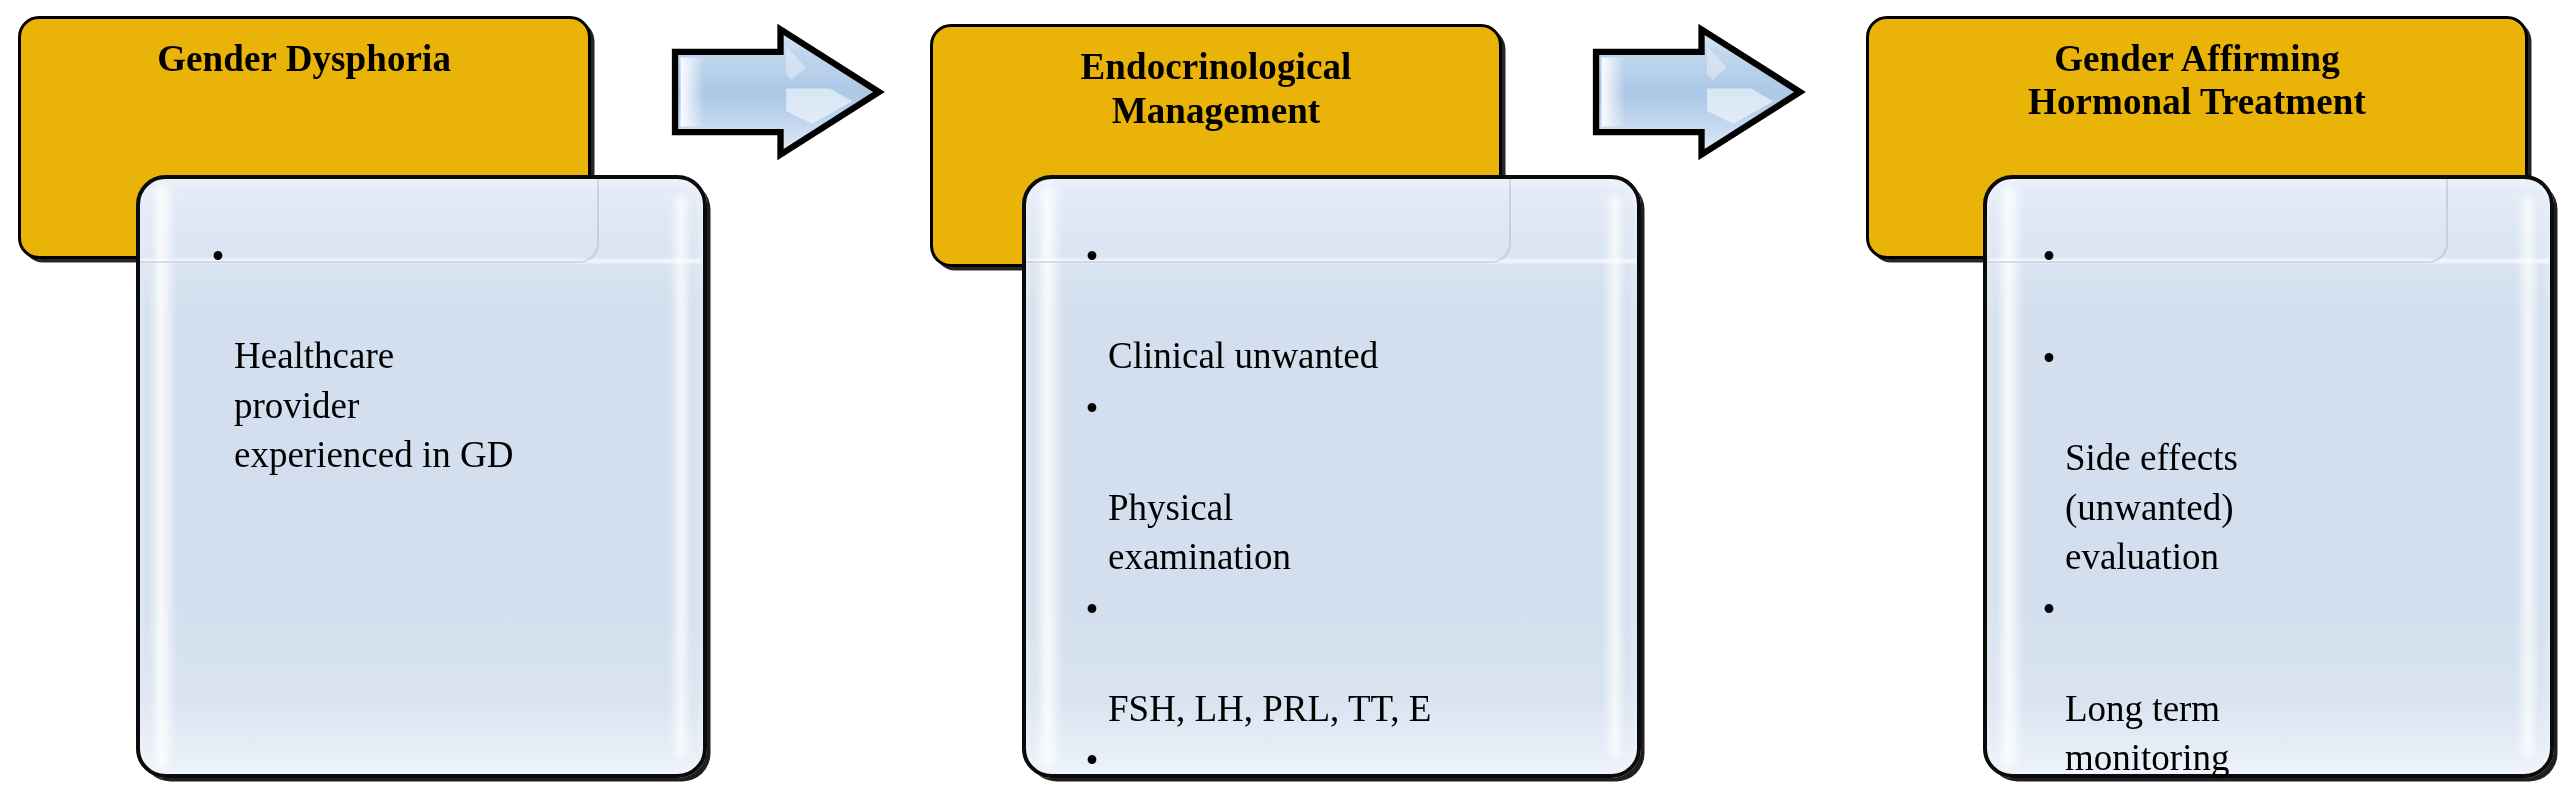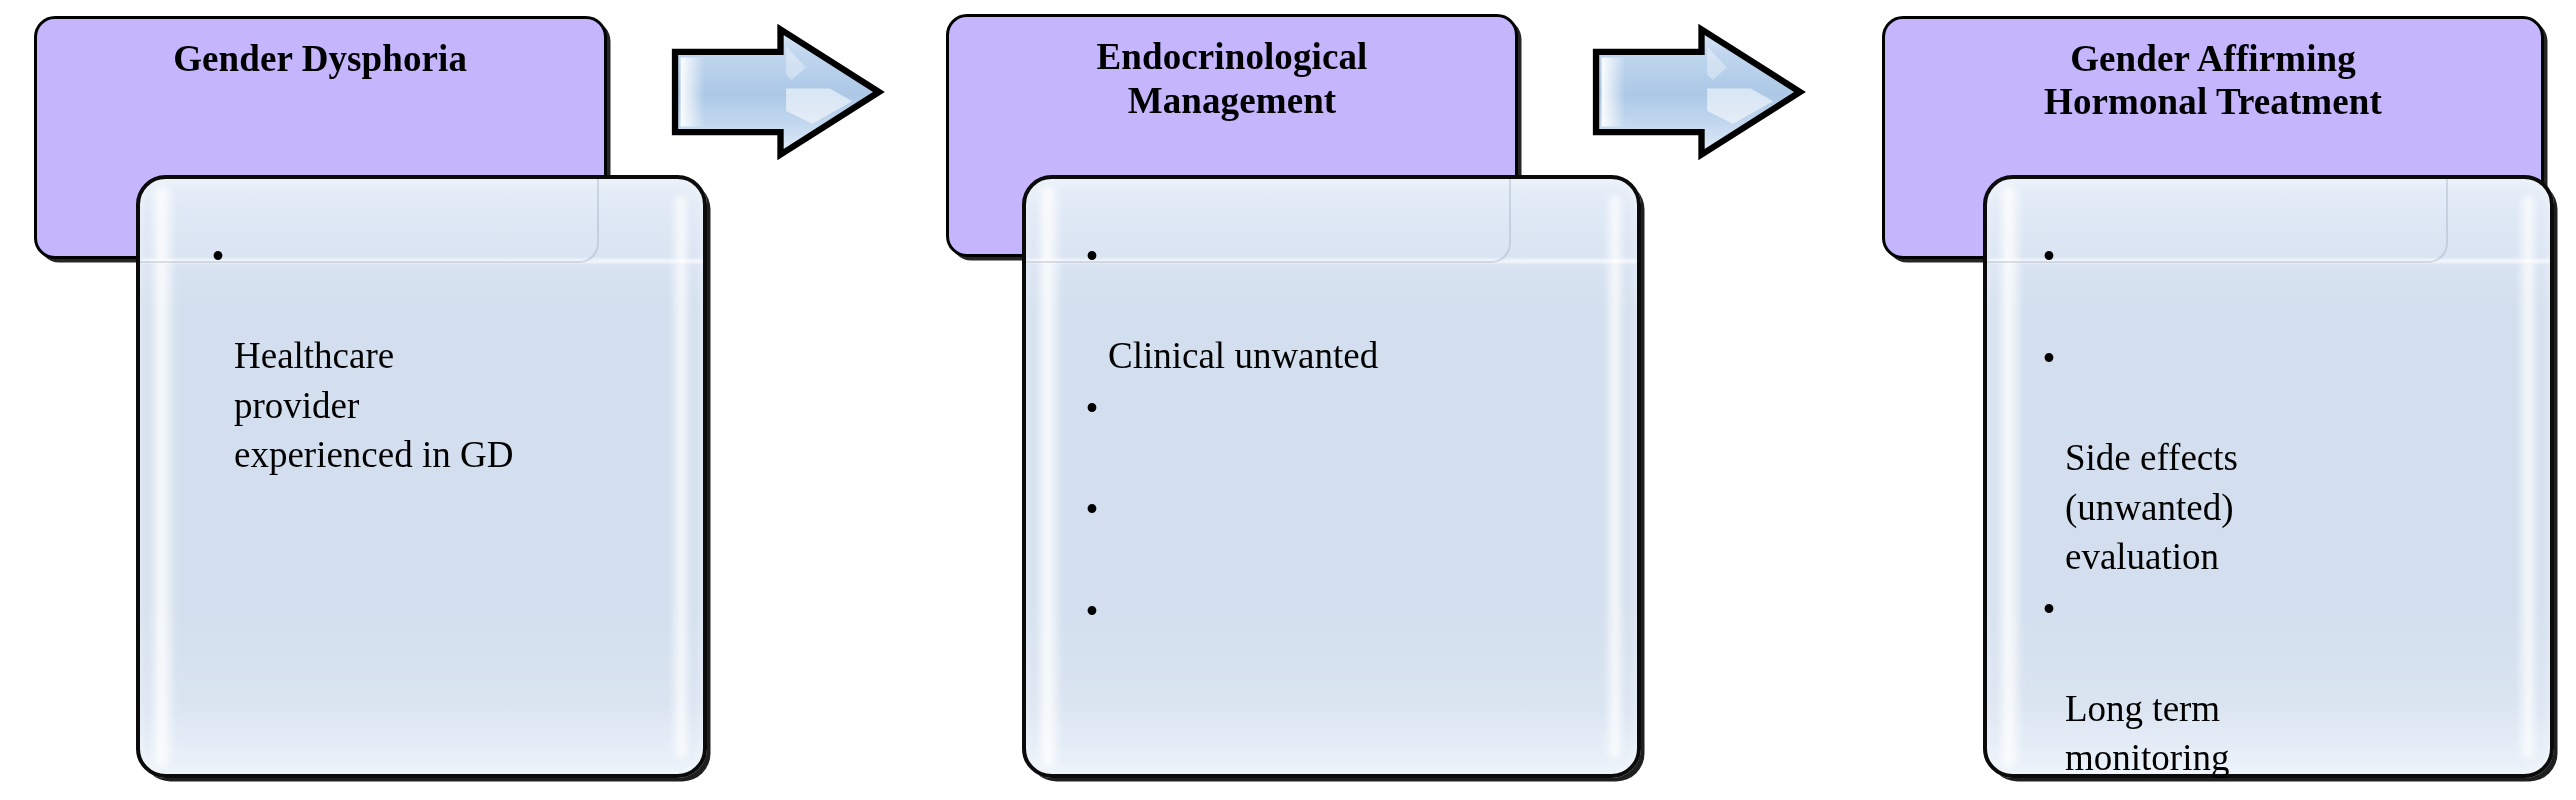--- a/index.html
+++ b/index.html
@@ -14,26 +14,25 @@
     height: 800px;
     background: #ffffff;
     overflow: hidden;
     font-family: "Liberation Serif", "DejaVu Serif", serif;
   }
 
   
   .card-white {
     position: absolute;
     box-sizing: border-box;
-    background: #c4b5fd;
+    background: #eab308;
     border: 3.5px solid #000000;
     border-radius: 21px;
     box-shadow: 4.2px 4.2px 0 -0.7px rgba(0,0,0,0.85);
     z-index: 1;
-    margin-left: 16px;
   }
   .card-white-title {
     position: absolute;
     left: 0;
     right: 0;
     top: 18.3px;
     text-align: center;
     font-weight: bold;
     font-size: 37px;
     line-height: 1.18;
@@ -180,42 +179,45 @@
         <stop offset="0%" stop-color="#ffffff" stop-opacity="0.95"></stop>
         <stop offset="100%" stop-color="#ffffff" stop-opacity="0"></stop>
       </linearGradient>
     </defs>
     <polygon points="10,48 160,48 160,16 300,105 160,194 160,162 10,162" fill="url(#arrGrad1)" stroke="#000000" stroke-width="9" stroke-linejoin="miter"></polygon>
     <polygon points="18,56 52,56 52,154 18,154" fill="url(#arrHi1)"></polygon>
     <polygon points="168,100 230,100 262,118 205,150 168,132" fill="#ffffff" opacity="0.55"></polygon>
     <polygon points="168,40 196,70 176,88 168,80" fill="#ffffff" opacity="0.35"></polygon>
   </svg>
 
-  <div class="card-white" style="left:930px; top:14px; width:572px; height:243px;">
+  <div class="card-white" style="left:930px; top:24px; width:572px; height:243px;">
     <div class="card-white-title" style="white-space:pre-line;">Endocrinological
 Management</div>
   </div>
 
   <div class="card-blue" style="left:1022px; top:175px; width:619px; height:603px;">
     <div class="gloss-left"></div>
     <div class="gloss-right"></div>
     <div class="seam" style="top:80px;"></div>
     <div class="ghost-corner" style="left:-14px; top:-14px; width:497px; height:96px;"></div>
   </div>
 
   <ul class="bullets" style="left:1084px; top:232px; width:556px;">
     <li>
       <span class="dot">•</span>
       <span>Clinical unwanted</span>
     </li>
     <li>
       <span class="dot">•</span>
-    </li>
-    <li>
-      <span class="dot">•</span>
+      <span>Physical
+examination</span>
+    </li>
+    <li>
+      <span class="dot">•</span>
+      <span>FSH, LH, PRL, TT, E</span>
     </li>
     <li>
       <span class="dot">•</span>
       
     </li>
 
   </ul>
 
   <svg class="arrow" style="left:1589px; top:17.6px;" width="218" height="148" viewBox="0 0 310 210">
     <defs>

